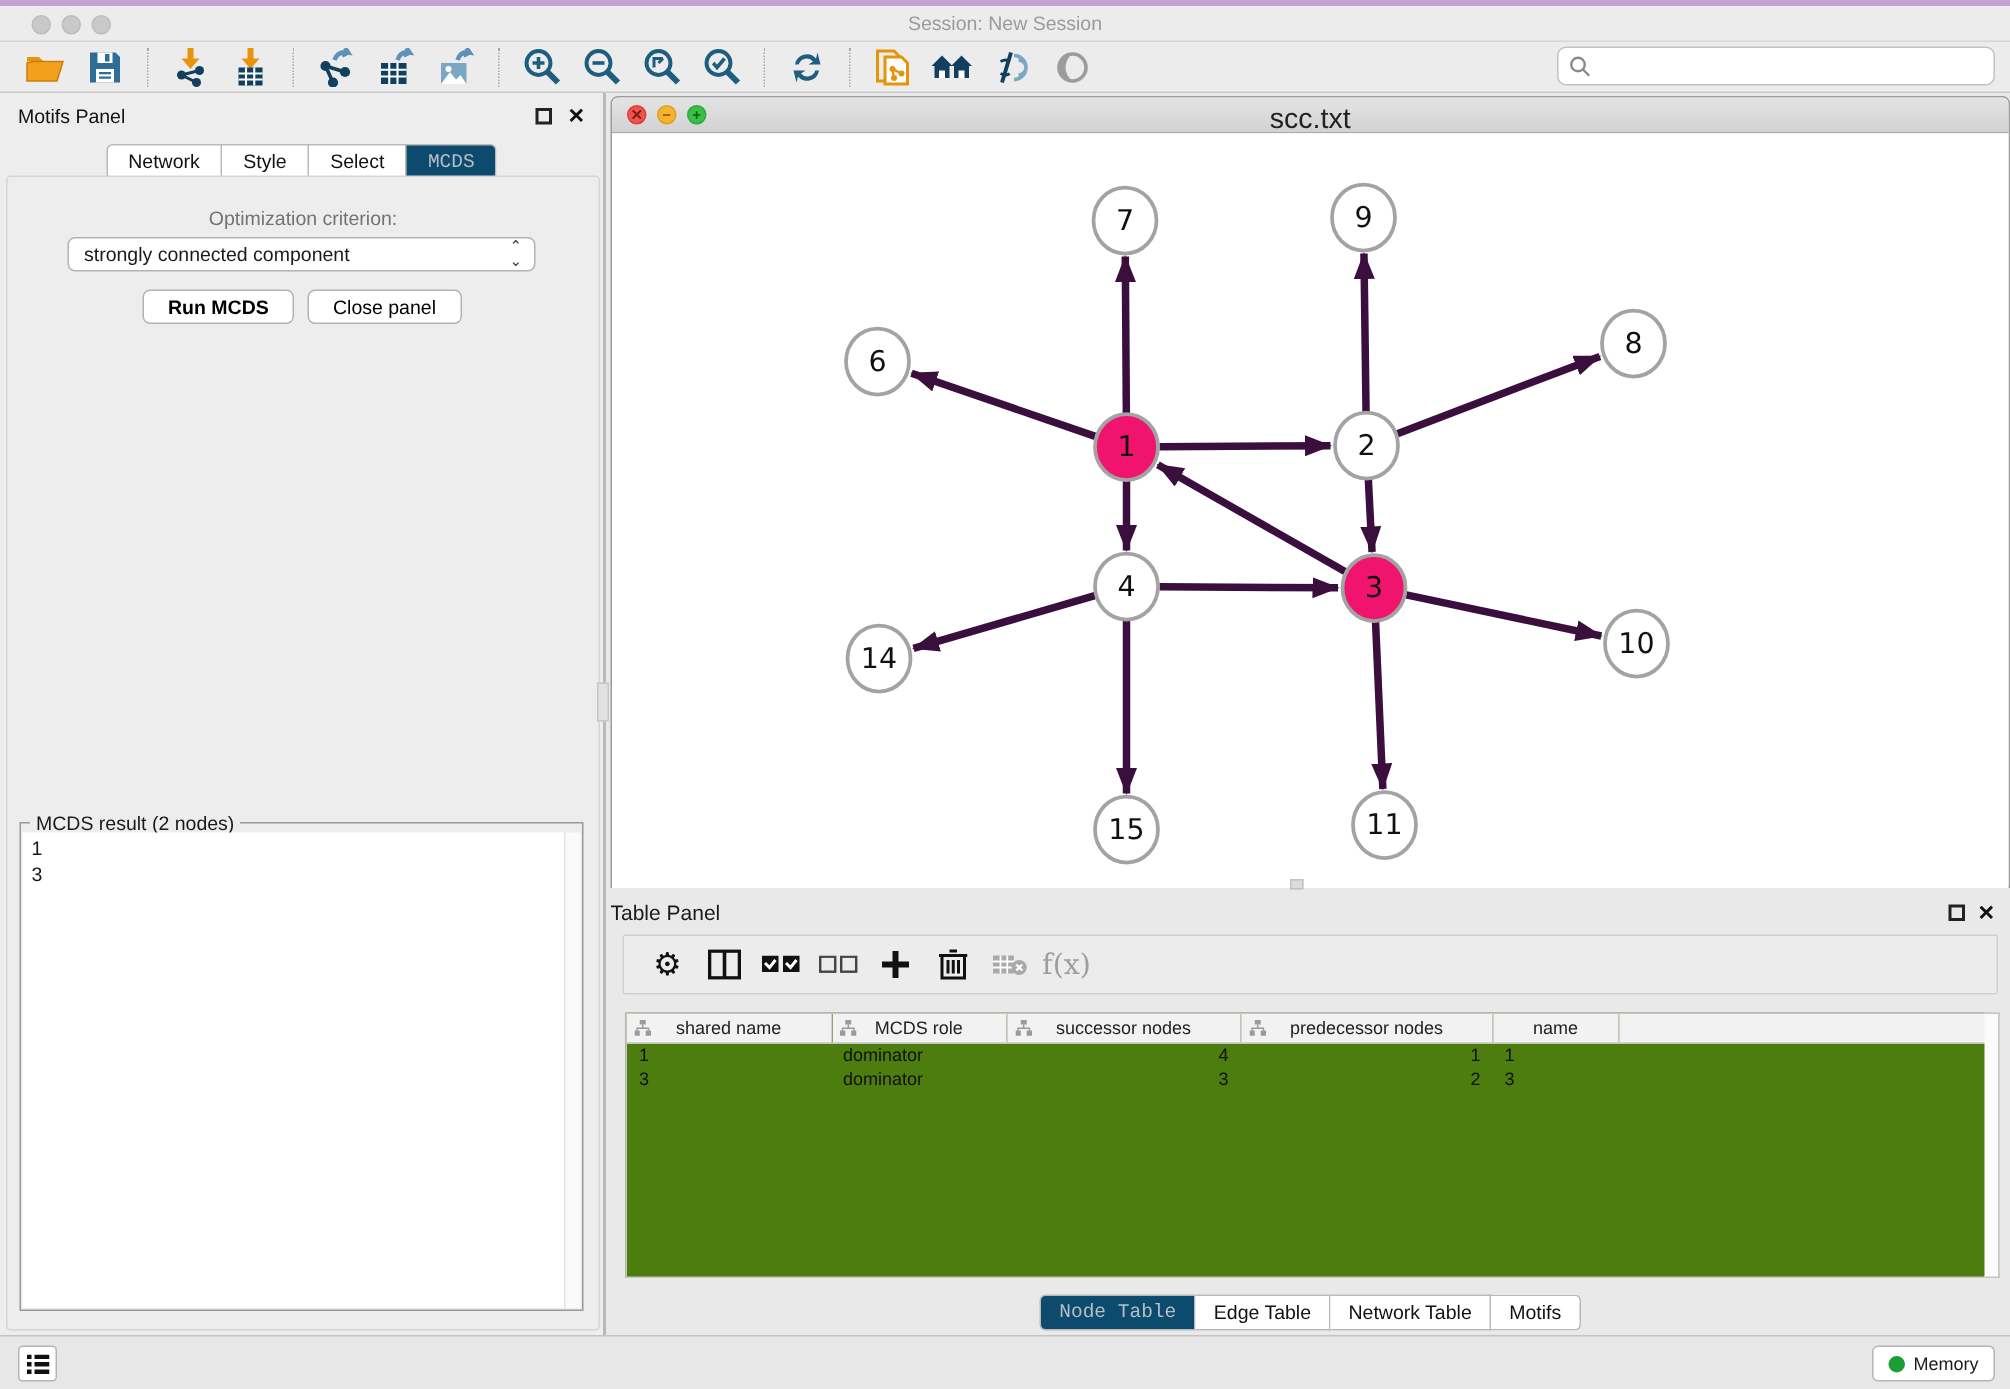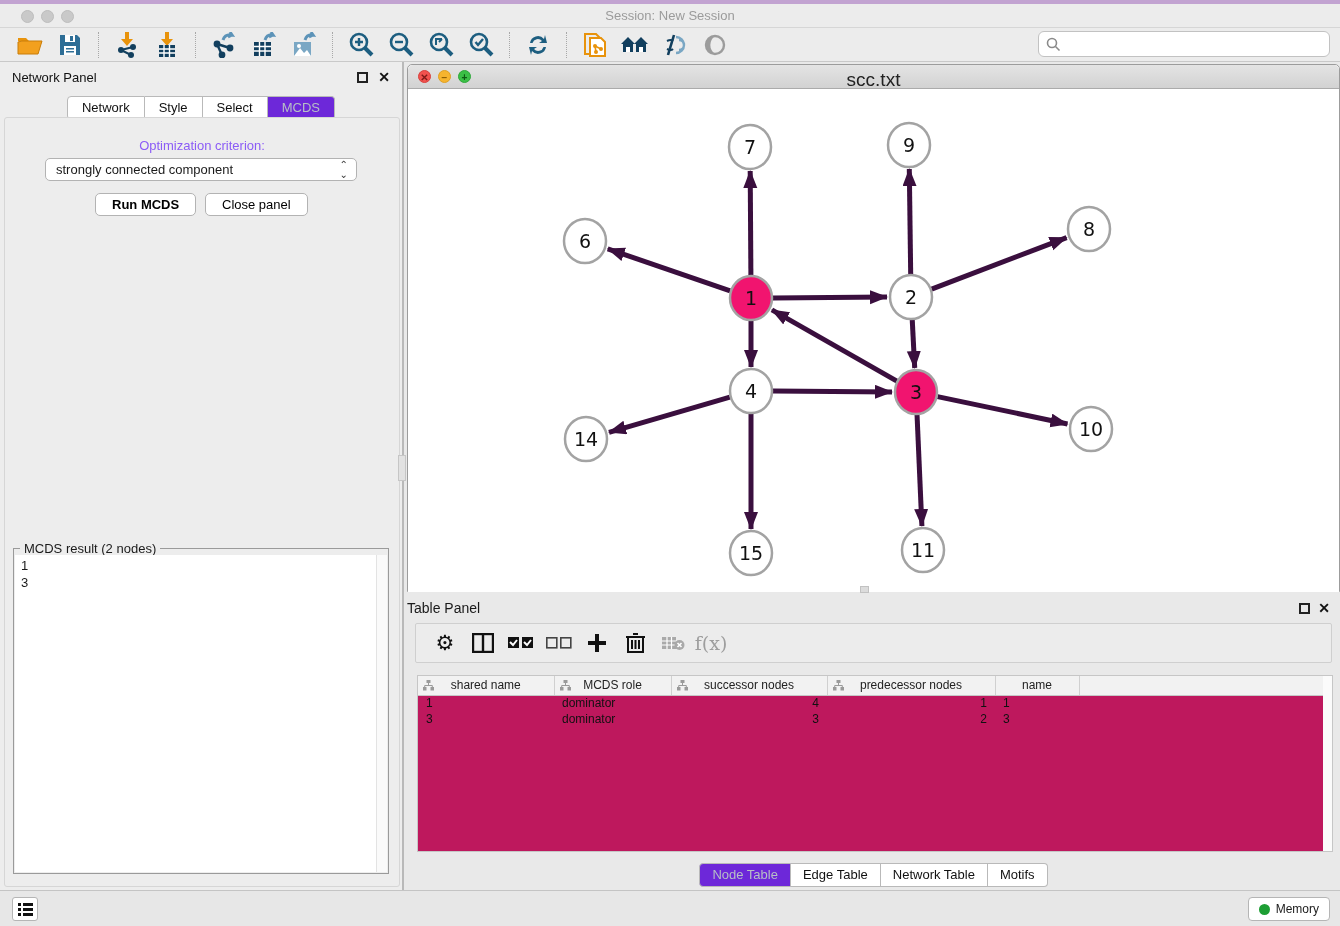--- a/index.html
+++ b/index.html
@@ -32,24 +32,24 @@
   .cp-header { position:absolute; left:0; top:6px; width:100%; height:20px; }
   .cp-title { position:absolute; left:12px; top:2px; font-size:13px; color:#111; }
   .panel-max { position:absolute; width:11px; height:11px; border:2px solid #222; top:4px; }
   .panel-close { position:absolute; top:1px; font-size:14px; font-weight:bold; color:#111; }
   .cp-header .panel-max { right:34px; } .cp-header .panel-close { right:12px; }
   .tabs-row { position:absolute; left:0; top:34px; width:100%; display:flex; justify-content:center; }
   .tab { border:1px solid #b9b9b9; border-left:none; background:#fff; font-size:13px; padding:3px 14px 4px;
     color:#111; }
   .tab:first-child { border-left:1px solid #b9b9b9; border-radius:4px 0 0 4px; }
   .tab:last-child { border-radius:0 4px 4px 0; }
-  .tab.active { background:#6d28d9; color:#b7bfc6; }
+  .tab.active { background:#0c4a6e; color:#b7bfc6;font-family:Liberation Mono, monospace; }
   .cp-body { position:absolute; left:4px; top:55px; width:396px; height:770px; background:#ededed;
     border:1px solid #d6d6d6; border-radius:3px; }
-  .opt-label { position:absolute; left:0; width:100%; top:20px; text-align:center; font-size:13px; color:#8b5cf6; }
+  .opt-label { position:absolute; left:0; width:100%; top:20px; text-align:center; font-size:13px; color:#737373; }
   .combo { position:absolute; left:40px; top:40px; width:312px; height:23px; background:#fff;
     border:1px solid #b3b3b3; border-radius:5px; display:flex; align-items:center; padding-left:10px;
     font-size:13px; }
   .combo .updown { position:absolute; right:8px; top:1px; font-size:10px; color:#333; line-height:10px;
     text-align:center; }
   .btn { position:absolute; height:23px; background:#fff; border:1px solid #b3b3b3; border-radius:5px;
     font-size:13px; font-family:"Liberation Sans",sans-serif; text-align:center; padding:0 16px; line-height:21px; }
   .run-btn { left:90px; top:75px;font-weight:bold; } .closep-btn { left:200px; top:75px; }
   .result-box { position:absolute; left:8px; top:430px; width:376px; height:326px; border:1px solid #9a9a9a; }
   .result-label { position:absolute; left:6px; top:-8px; background:#ededed; padding:0 4px; font-size:13px; }
@@ -76,21 +76,21 @@
   
   .table-panel { position:absolute; left:407px; top:595px; width:933px; height:295px; background:#e9e9e9; }
   .tp-header { position:absolute; left:0; top:2px; width:100%; height:20px; }
   .tp-title { position:absolute; left:0; top:3px; font-size:14px; }
   .tp-header .panel-max { right:30px; top:6px; } .tp-header .panel-close { right:10px; top:3px; }
   .tp-toolbar { position:absolute; left:8px; top:28px; width:917px; height:40px; background:#ececec;
     border:1px solid #cfcfcf; border-radius:2px; display:flex; align-items:center; padding-left:14px; }
   .tp-tool { width:30px; height:28px; display:flex; align-items:center; justify-content:center; margin-right:8px; }
   .gear-glyph { font-size:21px; color:#111; }
   .fx-glyph { font-family:"DejaVu Serif", serif; font-size:19px; color:#9e9e9e; }
-  .tp-table { position:absolute; left:10px; top:80px; width:916px; height:177px; background:#be185d;
+  .tp-table { position:absolute; left:10px; top:80px; width:916px; height:177px; background:#4d7c0f;
     border:1px solid #c6c6c6; }
   .tp-table-scroll { position:absolute; top:80px; right:7px; width:10px; height:177px; background:#fbfbfb;
     border:1px solid #c6c6c6; border-left:none; }
   table.grid { border-collapse:collapse; table-layout:fixed; width:100%; font-size:12px; }
   table.grid th { background:#f2f2f2; border-right:1px solid #d0d0d0; border-bottom:1px solid #c6c6c6;
     font-weight:normal; height:19px; position:relative; text-align:center; color:#222; }
   table.grid th .hicon { position:absolute; left:5px; top:4px; }
   table.grid td { height:16px; padding:0 8px; color:#111; border:none; }
   td.num-r { text-align:right; padding-right:14px; }
   .tp-tabs { position:absolute; left:0; top:268px; width:100%; display:flex; justify-content:center; }
@@ -252,21 +252,21 @@
     <svg width="15" height="15" viewBox="0 0 15 15">
         <circle cx="6" cy="6" r="4.5" fill="none" stroke="#8a8a8a" stroke-width="1.6"></circle>
         <path d="M9.5 9.5 L13.5 13.5" stroke="#8a8a8a" stroke-width="1.6"></path>
       </svg>
     <input type="text" placeholder="" style="">
   </div>
 </div>
 
 <div class="control-panel">
   <div class="cp-header">
-    <span class="cp-title">Network Panel</span>
+    <span class="cp-title">Motifs Panel</span>
     <span class="panel-max"></span>
     <span class="panel-close">✕</span>
   </div>
   <div class="tabs-row" id="cp-tabs">
       <span class="tab">Network</span>
       <span class="tab">Style</span>
       <span class="tab">Select</span>
       <span class="tab active">MCDS</span>
     </div>
   <div class="cp-body">

